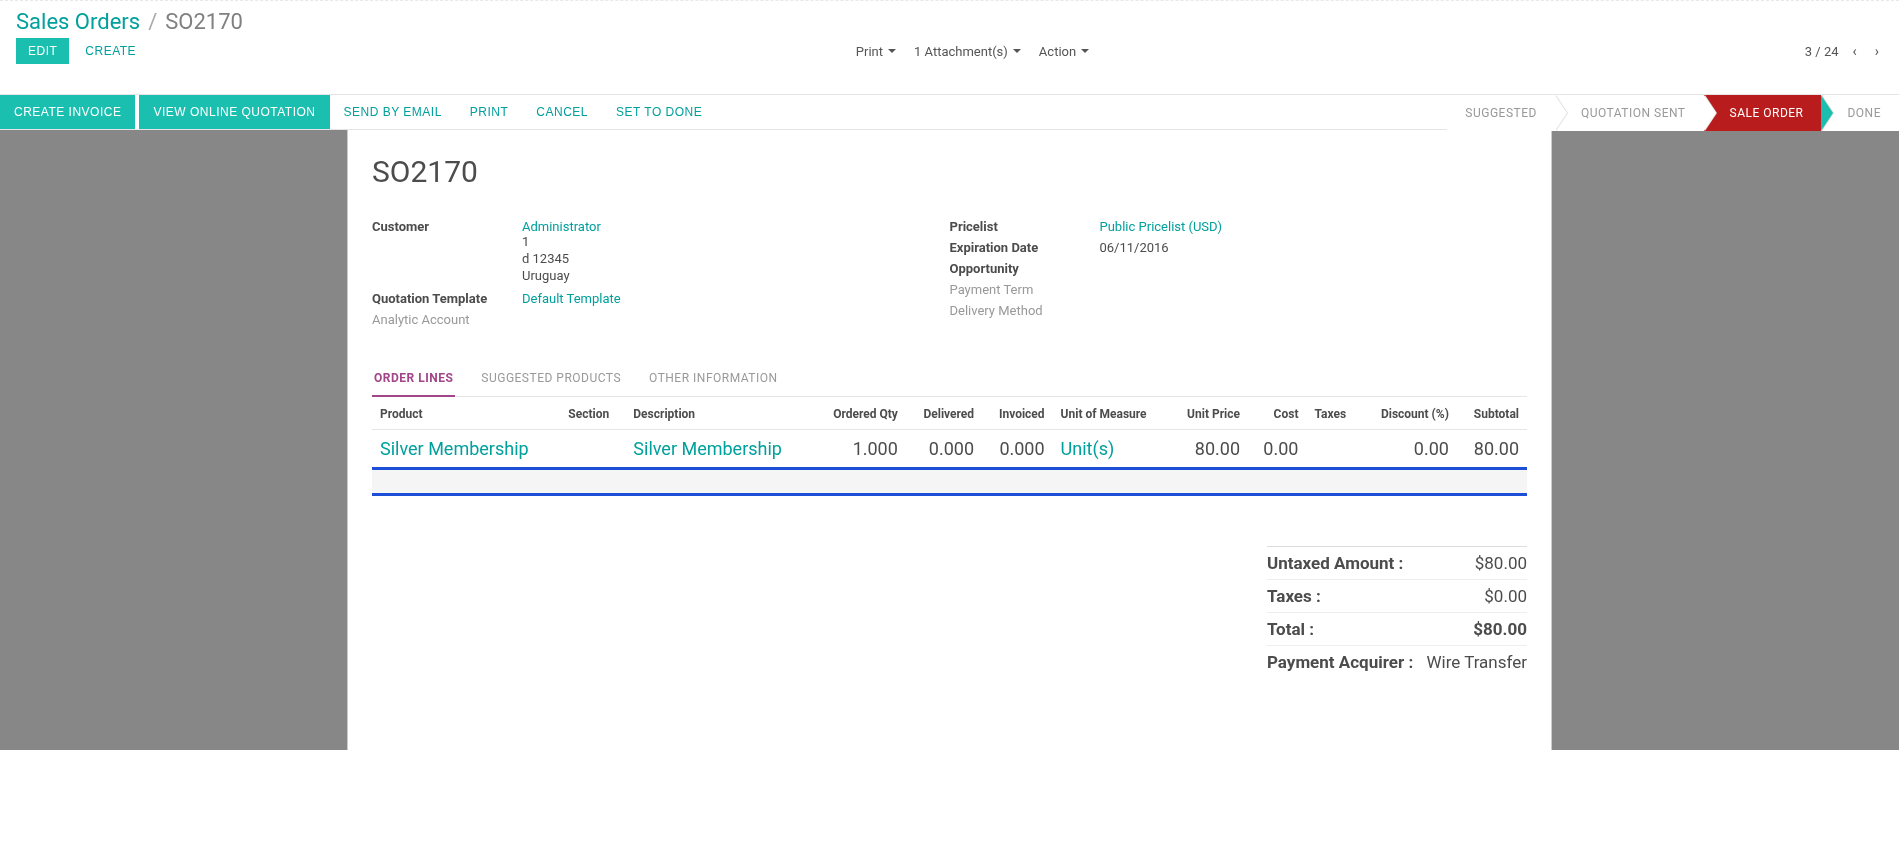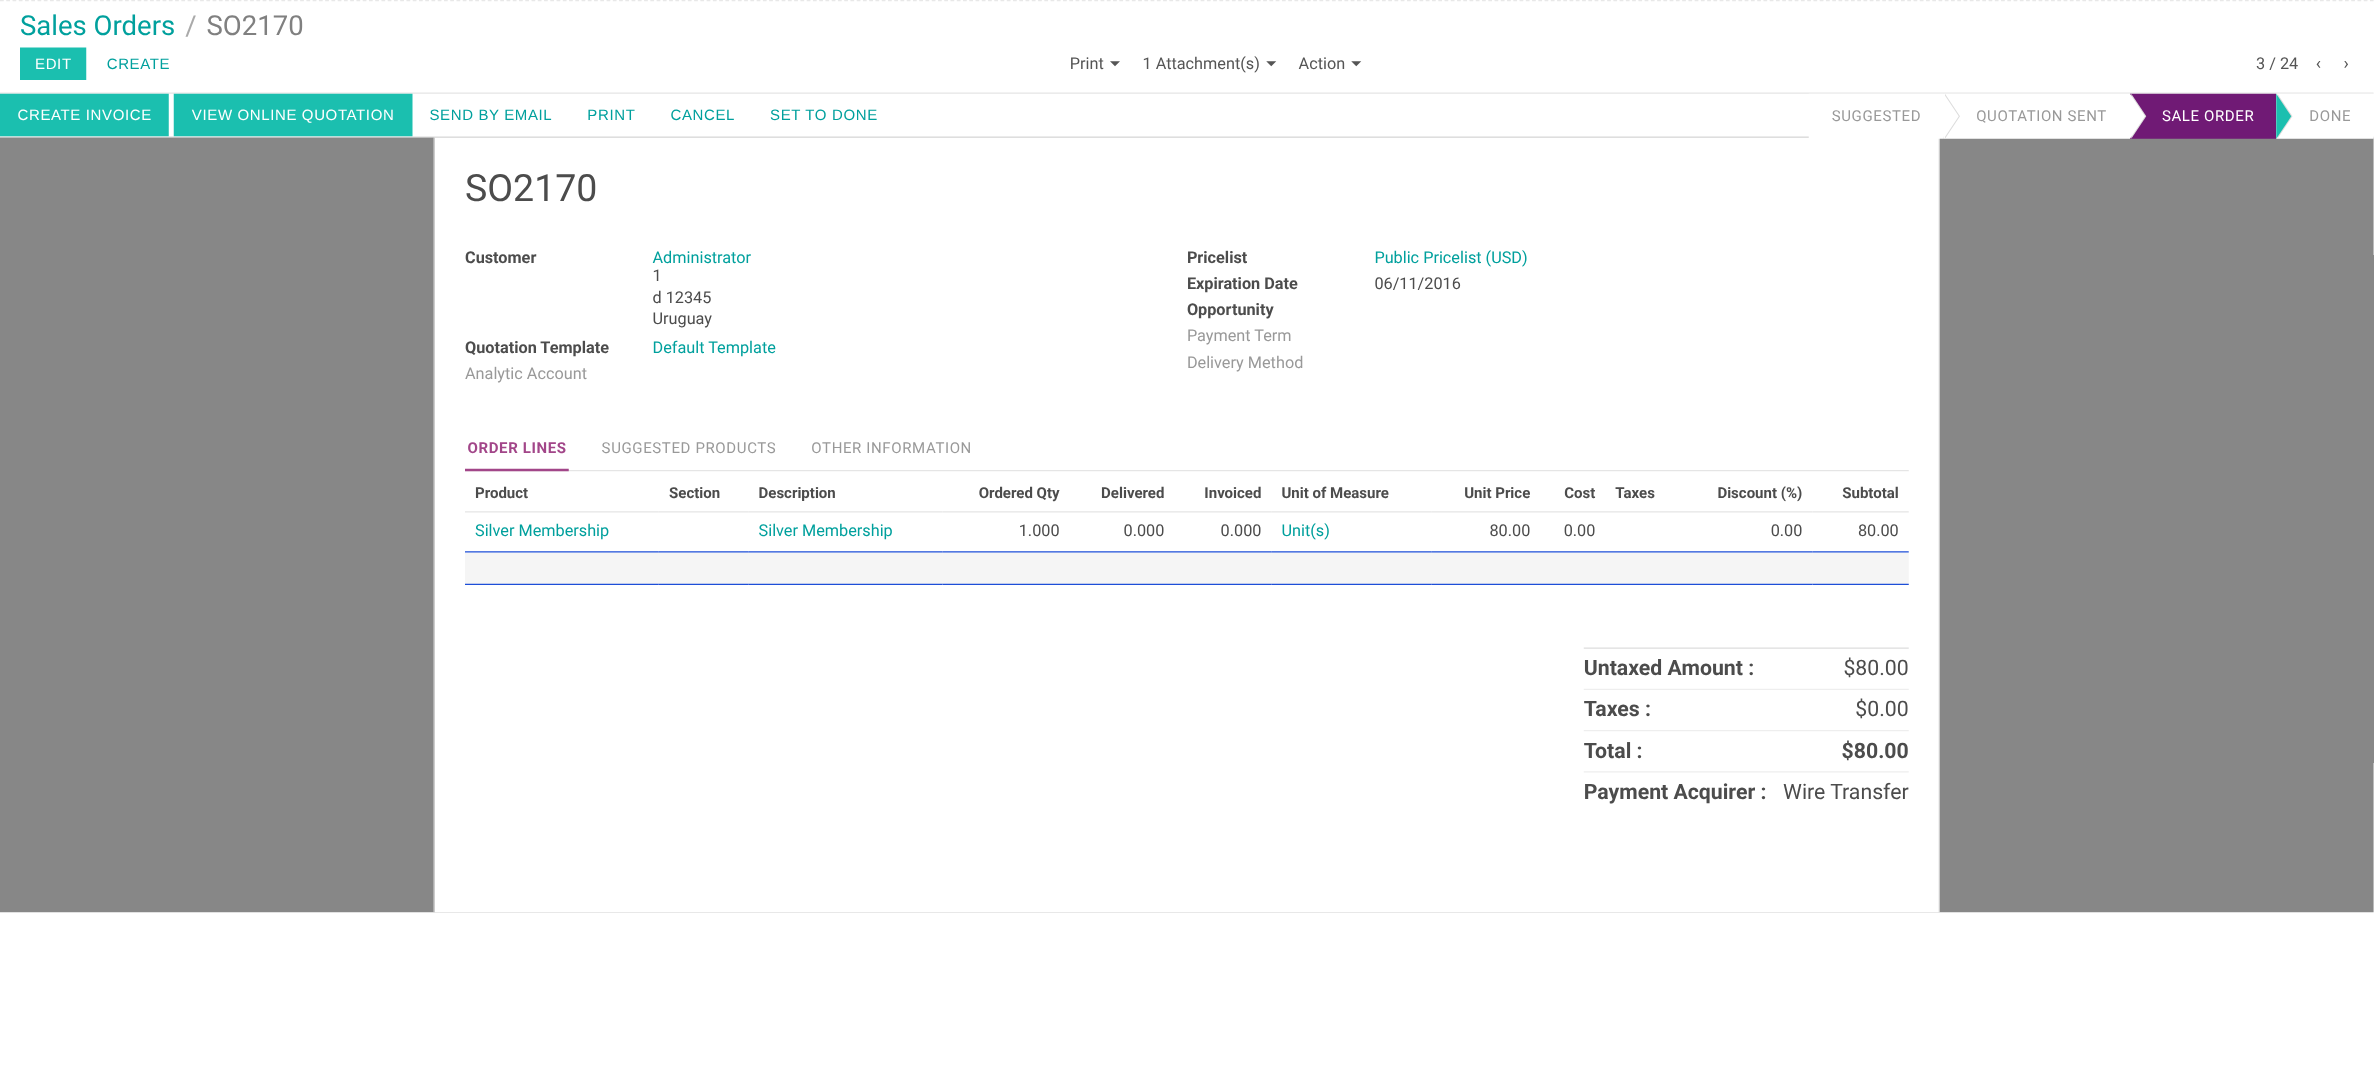--- a/index.html
+++ b/index.html
@@ -17,34 +17,34 @@
   .cp-left { display: flex; align-items: center; gap: 12px; }
   .btn-primary { background: #1bbfaf; color: #fff; border: none; padding: 6px 12px; font-size: 12px; letter-spacing: 0.5px; cursor: pointer; }
   .btn-link { background: none; border: none; color: #00a09d; font-size: 12px; letter-spacing: 0.5px; cursor: pointer; padding: 6px 4px; }
   .cp-center { display: flex; gap: 18px; color: #555; font-size: 13px; }
   .cp-center .dd { display: inline-flex; align-items: center; gap: 5px; cursor: pointer; color: #555; }
   .caret-down { display: inline-block; width: 0; height: 0; border-left: 4px solid transparent; border-right: 4px solid transparent; border-top: 4px solid #555; }
   .cp-right { display: flex; align-items: center; gap: 10px; color: #555; }
   .pager-arrow { font-size: 14px; color: #555; cursor: pointer; padding: 2px 4px; }
 
   
-  .action-bar { display: flex; align-items: stretch; border-top: 1px solid #e5e5e5; border-bottom: 1px solid #e5e5e5; background: #fff; height: 36px; }
+  .action-bar { display: flex; align-items: stretch; border-top: 1px solid #e5e5e5; border-bottom: 1px solid #e5e5e5; background: #fff; height: 36px; margin-top: 20px; }
   .action-left { display: flex; align-items: stretch; }
   .action-left .btn-primary { padding: 0 14px; font-size: 12px; }
   .action-left .btn-link { padding: 0 14px; font-size: 12px; }
   .action-left > * { display: inline-flex; align-items: center; }
   .action-right { margin-left: auto; display: flex; align-items: stretch; }
 
   .status-chevrons { display: flex; align-items: stretch; }
   
   .chevron-item { position: relative; display: inline-flex; align-items: center; height: 36px; padding: 0 18px 0 26px; font-size: 12px; letter-spacing: 0.5px; color: #999; background: #fff; }
   .chevron-item.first { padding-left: 18px; }
   .chevron-item .arrow { position: absolute; right: -12px; top: 0; width: 0; height: 0; border-top: 18px solid transparent; border-bottom: 18px solid transparent; border-left: 12px solid #fff; z-index: 2; }
   .chevron-item .arrow-border { position: absolute; right: -13px; top: 0; width: 0; height: 0; border-top: 18px solid transparent; border-bottom: 18px solid transparent; border-left: 12px solid #ddd; z-index: 1; }
-  .chevron-item.active { background: #701a75; color: #fff; }
+  .chevron-item.active { background: #b91c1c; color: #fff; }
   .chevron-item.active .arrow { border-left-color: #1bbfaf; }
   .chevron-item.last { padding-right: 18px; }
 
   
   .form-wrap { background: #878787; padding:0; display:flex; justify-content:center; }
   .form-sheet { background: #fff; width: 1205px; margin: 0 auto; padding: 24px 24px 40px; min-height: 620px; border-left:1px solid #ccc; border-right:1px solid #ccc; }
   .record-title { font-size: 30px; color: #4c4c4c; font-weight: 400; margin-bottom: 30px; }
 
   .two-col { display: flex; }
   .col { flex: 1; }
@@ -57,21 +57,21 @@
 
   
   .tabs { display: flex; gap: 24px; border-bottom: 1px solid #e5e5e5; margin-top: 30px; }
   .tab { padding: 8px 2px 10px; font-size: 12px; letter-spacing: 0.5px; color: #999; cursor: pointer; border-bottom: 2px solid transparent; margin-bottom: -1px; }
   .tab.active { color: #a24689; border-bottom-color: #a24689; font-weight: 700; }
 
   
   table.lines { width: 100%; border-collapse: collapse; margin-top: 0; }
   table.lines th { text-align: left; font-size: 12px; font-weight: 700; color: #4c4c4c; padding: 10px 8px 8px; border-bottom: 1px solid #e5e5e5; }
   table.lines th.r, table.lines td.r { text-align: right; }
-  table.lines td { font-size: 13px; padding: 8px; border-bottom: 1px solid #1d4ed8; vertical-align: top; }
+  table.lines td { font-size: 18px; padding: 8px; border-bottom: 3px solid #1d4ed8; vertical-align: top; }
   table.lines td .link { color: #00a09d; }
   .empty-row td { height: 26px; background: #f5f5f5; border: none; }
 
   
   .totals { width: 260px; margin-left: auto; margin-top: 50px; }
   .totals .row { display: flex; justify-content: space-between; padding: 6px 0; border-top: 1px solid #eee; font-size: 17px; }
   .totals .row.first { border-top: 1px solid #ddd; }
   .totals .row .lbl { font-weight: 700; color: #4c4c4c; }
   .totals .row.total { font-size: 17px; font-weight: 700; }
   .totals .row .val { text-align: right; min-width: 70px; }

